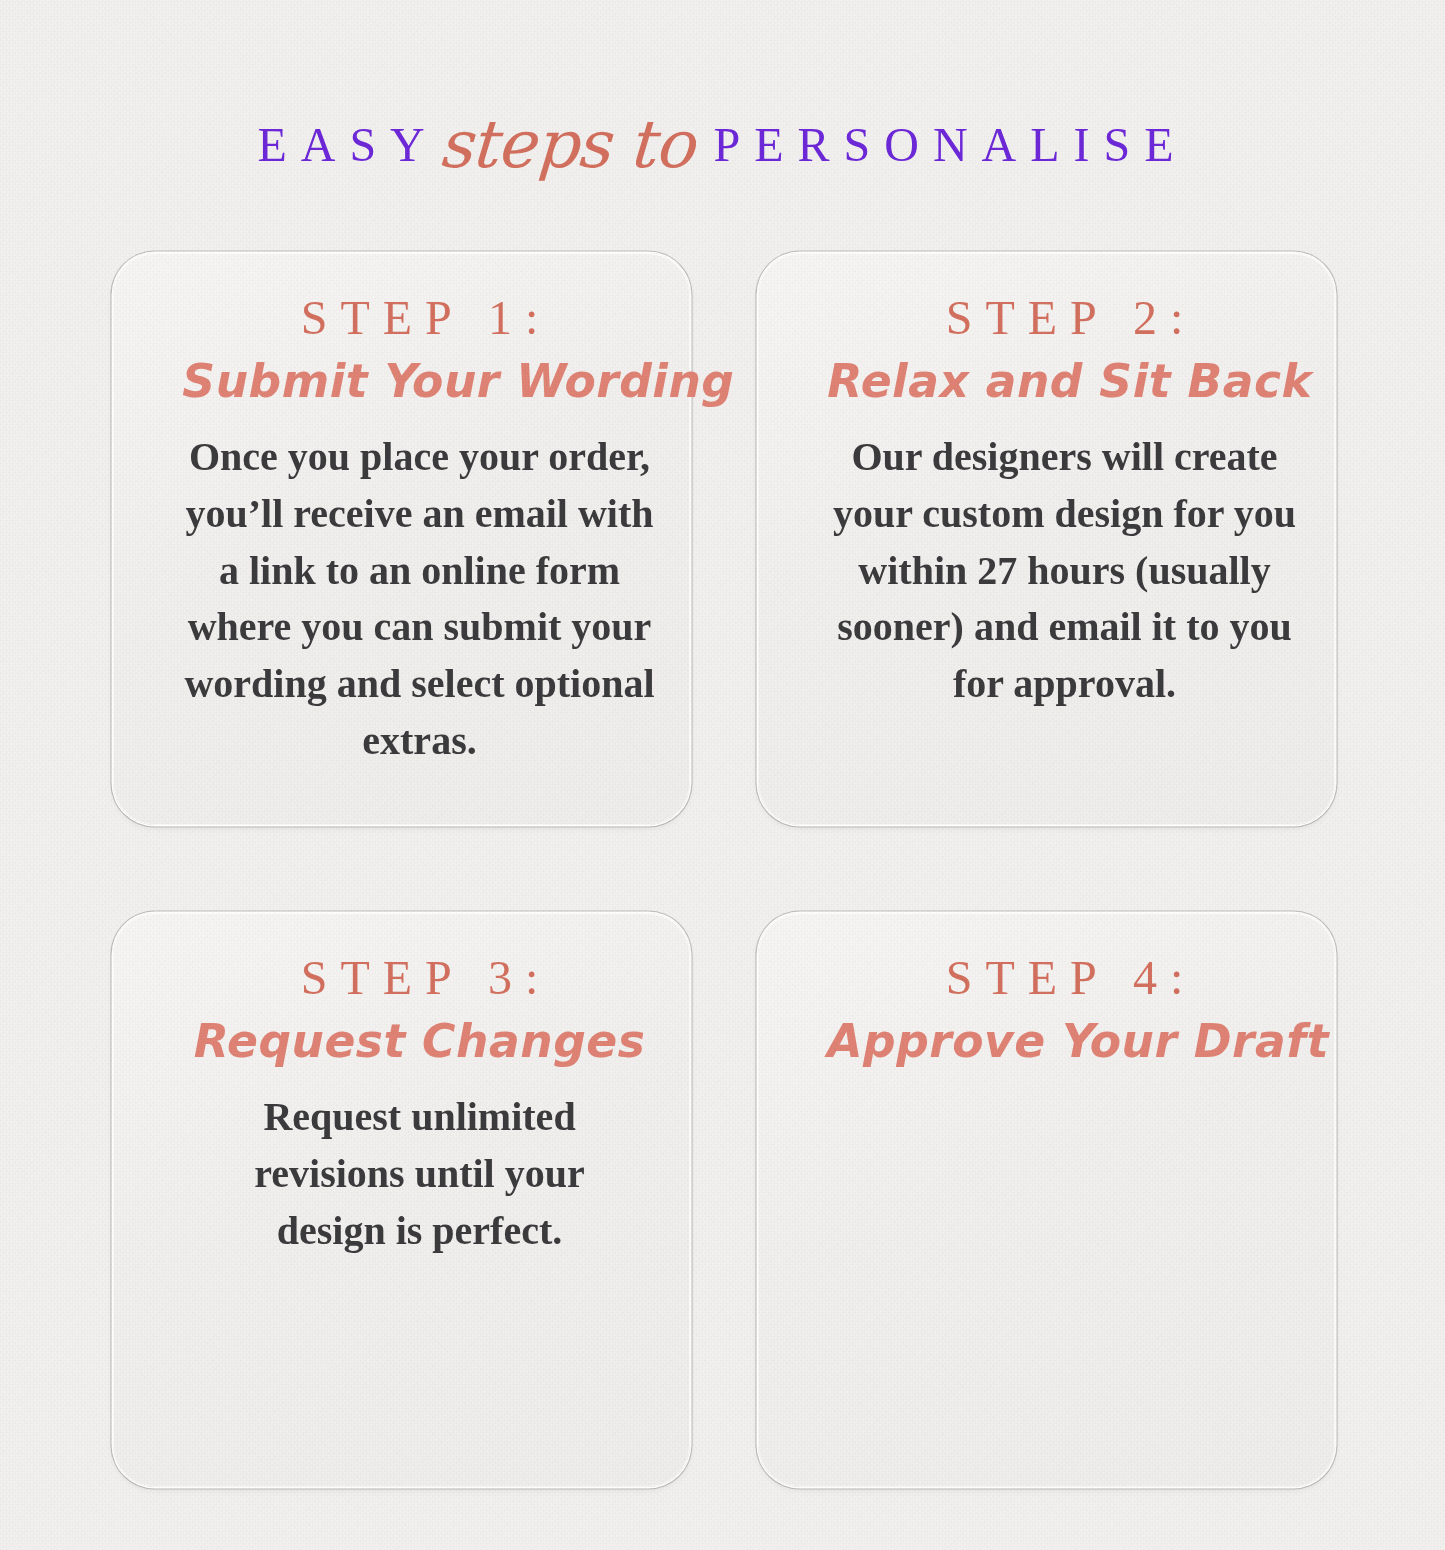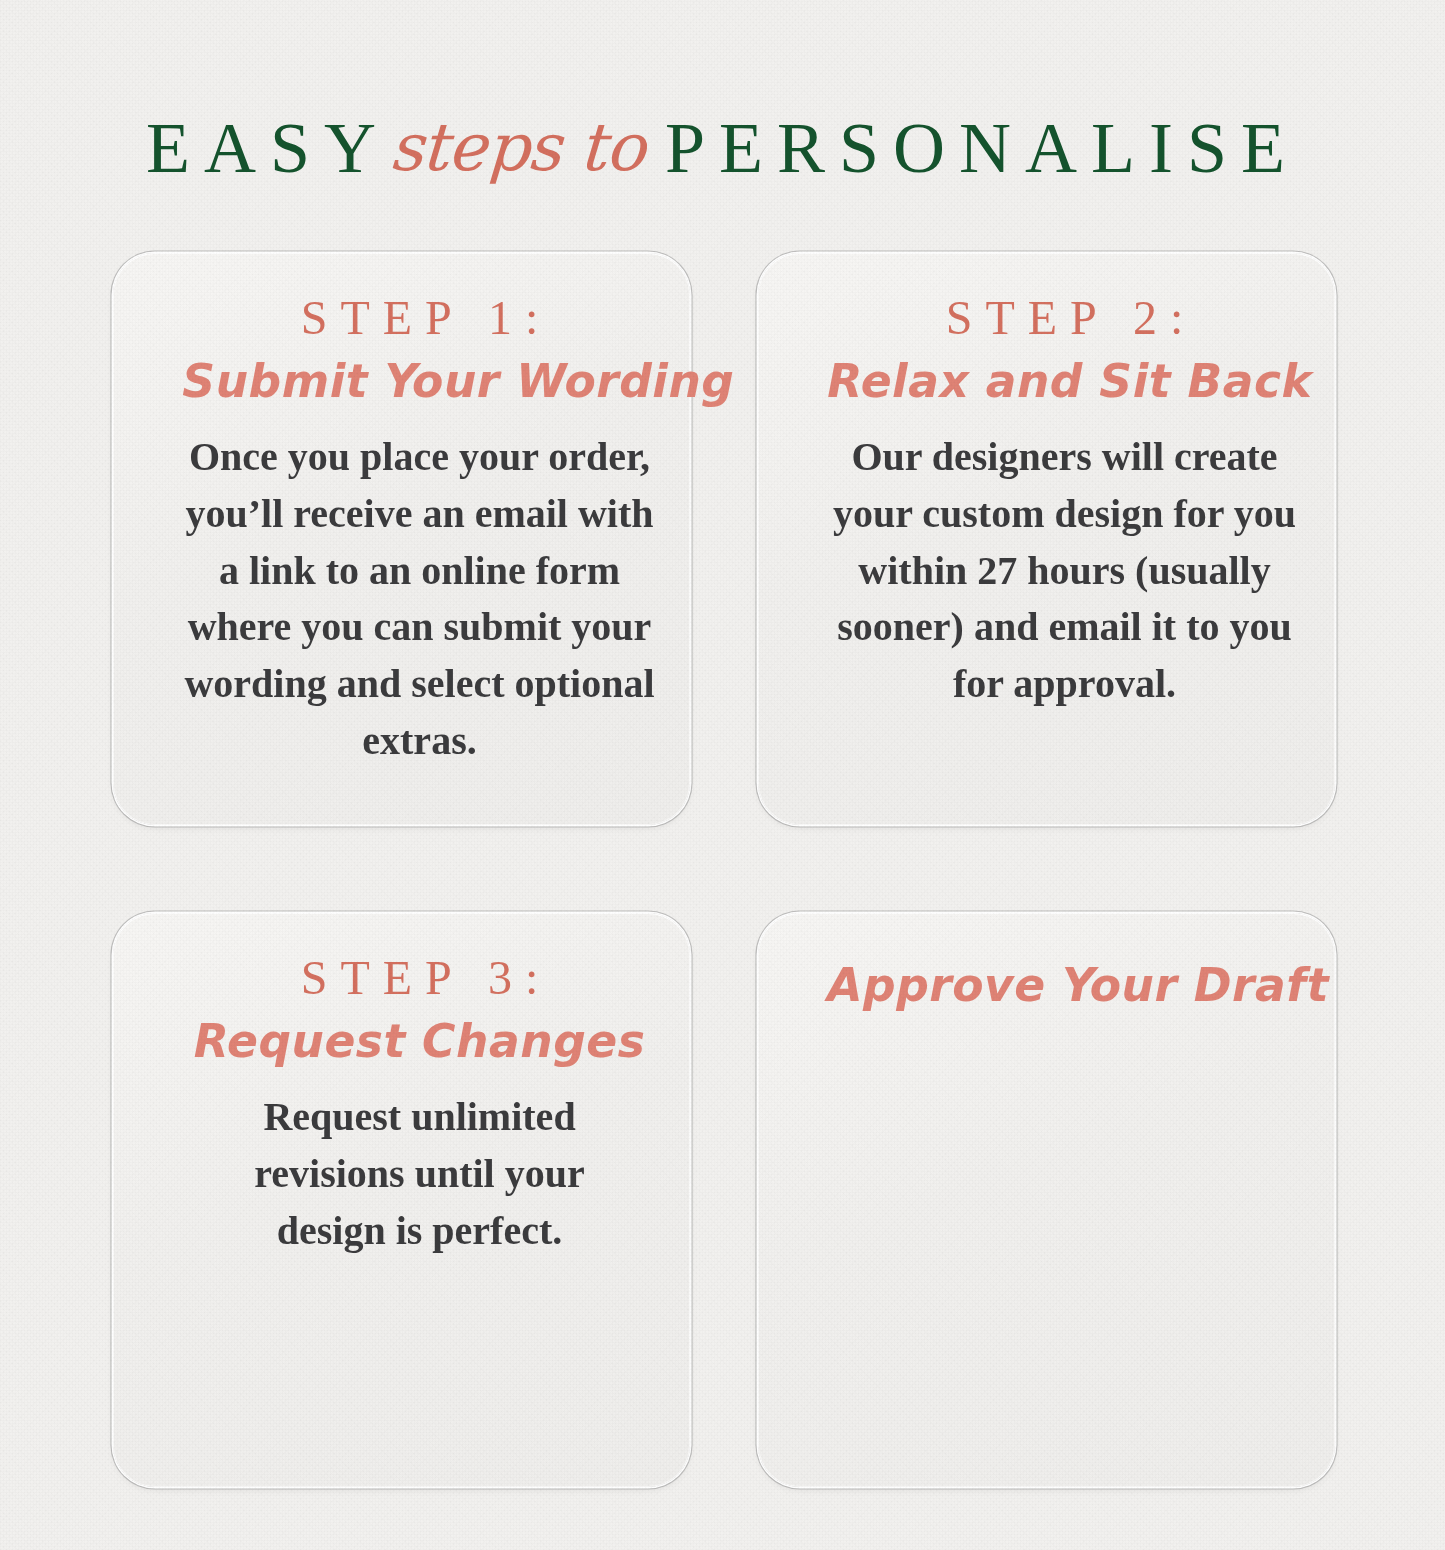--- a/index.html
+++ b/index.html
@@ -41,24 +41,24 @@
     position: absolute;
     top: 112px;
     left: 0;
     width: 1445px;
     text-align: center;
     white-space: nowrap;
     line-height: 1;
   }
   .headline .hl-serif {
     font-family: "Liberation Serif", serif;
-    font-size: 72px;
+    font-size: 48px;
     font-weight: 400;
     letter-spacing: 14px;
-    color: #14532d;
+    color: #6d28d9;
     vertical-align: middle;
   }
   .headline .hl-script {
     font-family: "DejaVu Serif", serif;
     font-style: italic;
     font-size: 66px;
     font-weight: 400;
     letter-spacing: -1px;
     color: #d4705f;
     vertical-align: middle;
@@ -170,20 +170,21 @@
     <div class="card r2 c1">
       <div class="card-inner">
         <div class="step-label">STEP 3:</div>
         <div class="step-title">Request Changes</div>
         <div class="step-body">Request unlimited revisions until your design is perfect.</div>
       </div>
     </div>
 
     <div class="card r2 c2">
       <div class="card-inner">
+        <div class="step-label">STEP 4:</div>
         <div class="step-title">Approve Your Draft</div>
       </div>
     </div>
 
   </div>
 </div>
 
 <div class="paper-texture"></div>
 
 </body></html>

